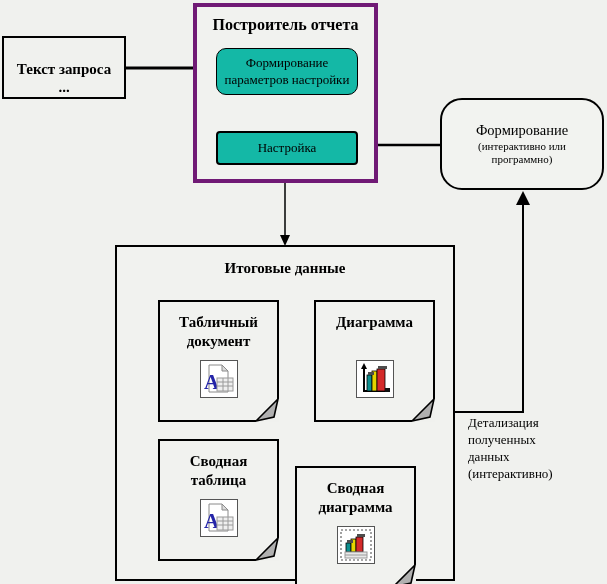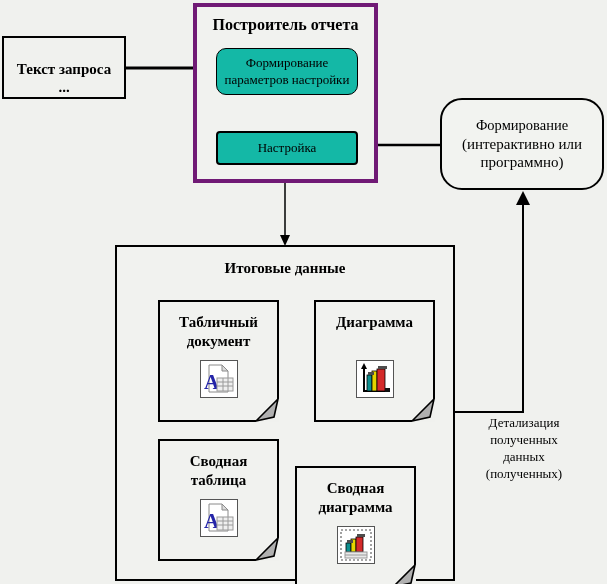--- a/index.html
+++ b/index.html
@@ -35,21 +35,21 @@
   }
   .step1{left:19px;top:41px;width:142px;height:47px;border:1.5px solid #000;border-radius:10px;}
   .step2{left:19px;top:124px;width:142px;height:34px;border:2.5px solid #000;border-radius:4px;}
   .settings-box{
     left:440px;top:98px;width:164px;height:92px;
     border:2.5px solid #000;border-radius:22px;background:#f2f3f0;
     display:flex;flex-direction:column;align-items:center;justify-content:center;
     text-align:center;
   }
   .settings-title{font-size:14.5px;line-height:1.2;}
-  .settings-sub{font-size:15px;line-height:1.2;margin-top:1px;}
+  .settings-sub{font-size:11px;line-height:1.2;margin-top:1px;}
   .results-box{
     left:115px;top:245px;width:340px;height:336px;
     border:2.5px solid #000;background:#f1f2ef;
   }
   .results-title{margin-top:13px;text-align:center;font-weight:bold;font-size:15px;}
   .doc-box{
     position:absolute;box-sizing:border-box;width:121px;height:122px;
     border:2px solid #000;background:#f1f2ef;z-index:3;
   }
   .doc-box .label{
@@ -59,21 +59,21 @@
   .doc-box .icon-wrap{
     position:absolute;left:50%;transform:translateX(-50%);bottom:18px;
   }
   .doc-t1{left:41px;top:53px;}
   .doc-t2{left:178px;top:53px;margin-left:19px;}
   .doc-t3{left:41px;top:192px;}
   .doc-t4{left:178px;top:192px;margin-top:27px;}
   .fold{position:absolute;right:-2px;bottom:-2px;z-index:4;}
   .detail-text{
     position:absolute;left:468px;top:415px;width:112px;z-index:2;
-    text-align:center;font-size:13px;line-height:1.3;
+    font-size:13px;line-height:1.3;
   }
 </style>
 </head>
 <body>
 
 <div id="canvas">
 
   <svg id="connectors" width="607" height="584" viewBox="0 0 607 584">
 
     <line x1="126" y1="68" x2="203" y2="68" stroke="#000" stroke-width="3"></line>
@@ -203,16 +203,16 @@
         <polygon points="0,24 24,0 24,24" fill="#f0f1ee"></polygon>
         <path d="M1,23 L23,1 L19,19 Z" fill="#b0b0b0" stroke="#000" stroke-width="1.6"></path>
       </svg>
     </div>
   </div>
 
   <div class="detail-text">
     <div>Детализация</div>
     <div>полученных</div>
     <div>данных</div>
-    <div>(полученных)</div>
+    <div>(интерактивно)</div>
   </div>
 
 </div>
 
 </body></html>

